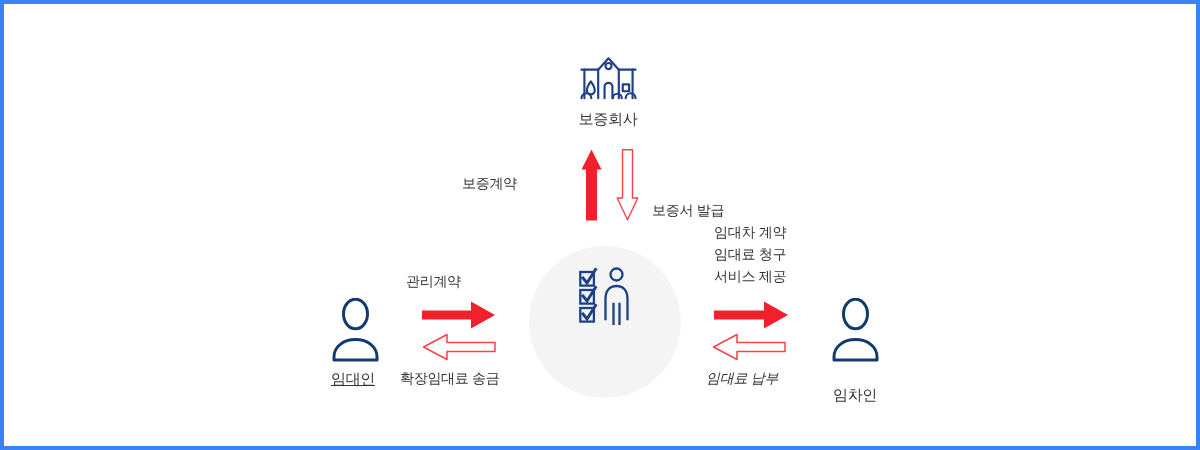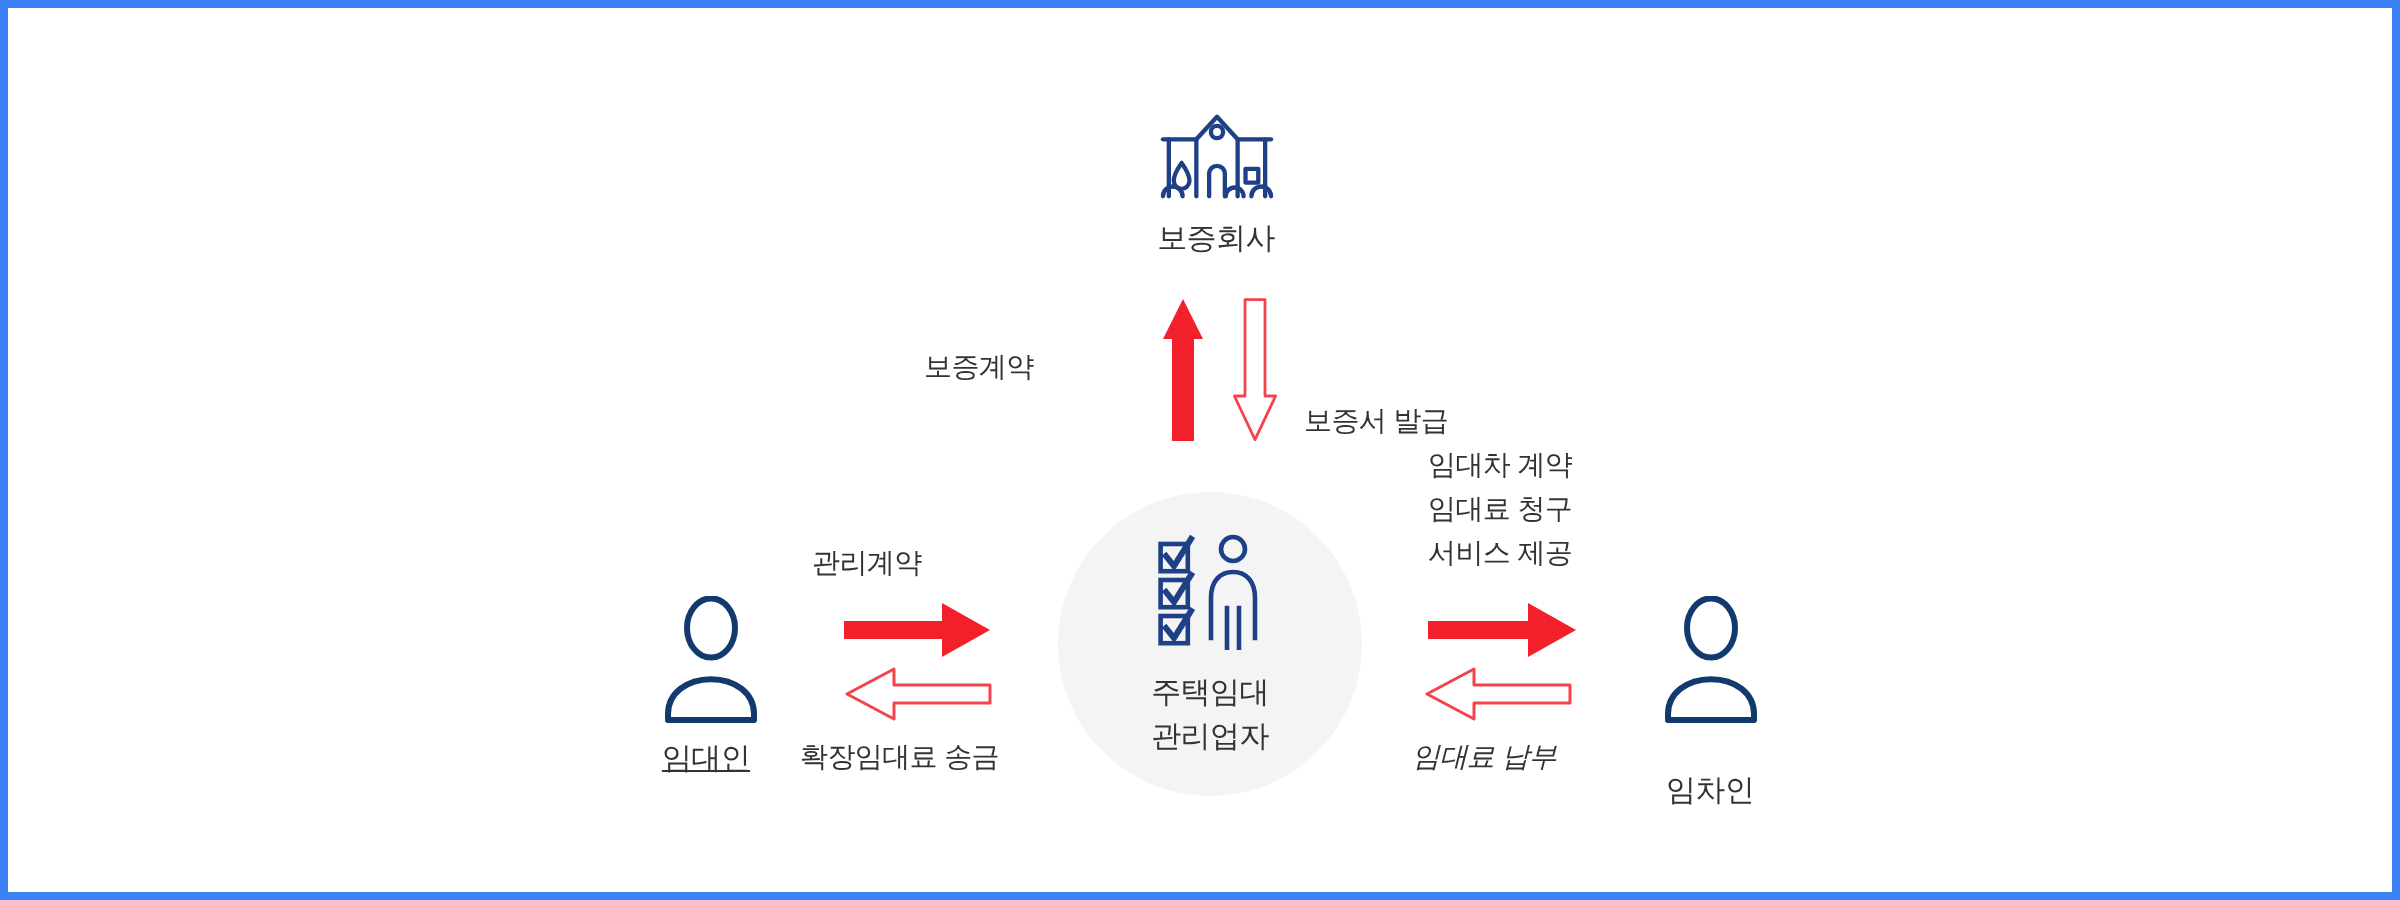--- a/index.html
+++ b/index.html
@@ -68,24 +68,20 @@
         <rect x="1.3" y="23" width="13.6" height="13.6" stroke-width="2.3"></rect>
         <rect x="1.3" y="41" width="13.6" height="13.6" stroke-width="2.3"></rect>
         <polyline points="4,11 8,16 16.5,2.5" stroke-width="3"></polyline>
         <polyline points="4,29 8,34 16.5,20.5" stroke-width="3"></polyline>
         <polyline points="4,47 8,52 16.5,38.5" stroke-width="3"></polyline>
         <circle cx="37.5" cy="7.5" r="6" stroke-width="2.3"></circle>
         <path d="M26.5,52 V32 c0-8.5 4.5-13 11-13 s11,4.5 11,13 V52" stroke-width="2.3"></path>
         <path d="M34.5,37 V57.5 M40.5,37 V57.5" stroke-width="2.3"></path>
       </svg>
     </span>
-    <div class="node-label">
-      <div>주택임대</div>
-      <div>관리업자</div>
-    </div>
   </div>
 
   <div class="abs" style="left:328px;top:294px;">
     <svg width="47" height="64" viewBox="0 0 47 64" fill="none" stroke="#123a6e" stroke-width="3" stroke-linejoin="round">
       <ellipse cx="23.5" cy="16" rx="12" ry="14.8"></ellipse>
       <path d="M2,62 V59 C2,48.5 11.6,41.6 23.5,41.6 S45,48.5 45,59 V62 Z"></path>
     </svg>
   </div>
   <div class="abs node-label" style="left:301px;top:366px;width:96px;text-decoration:underline;">임대인</div>
 

